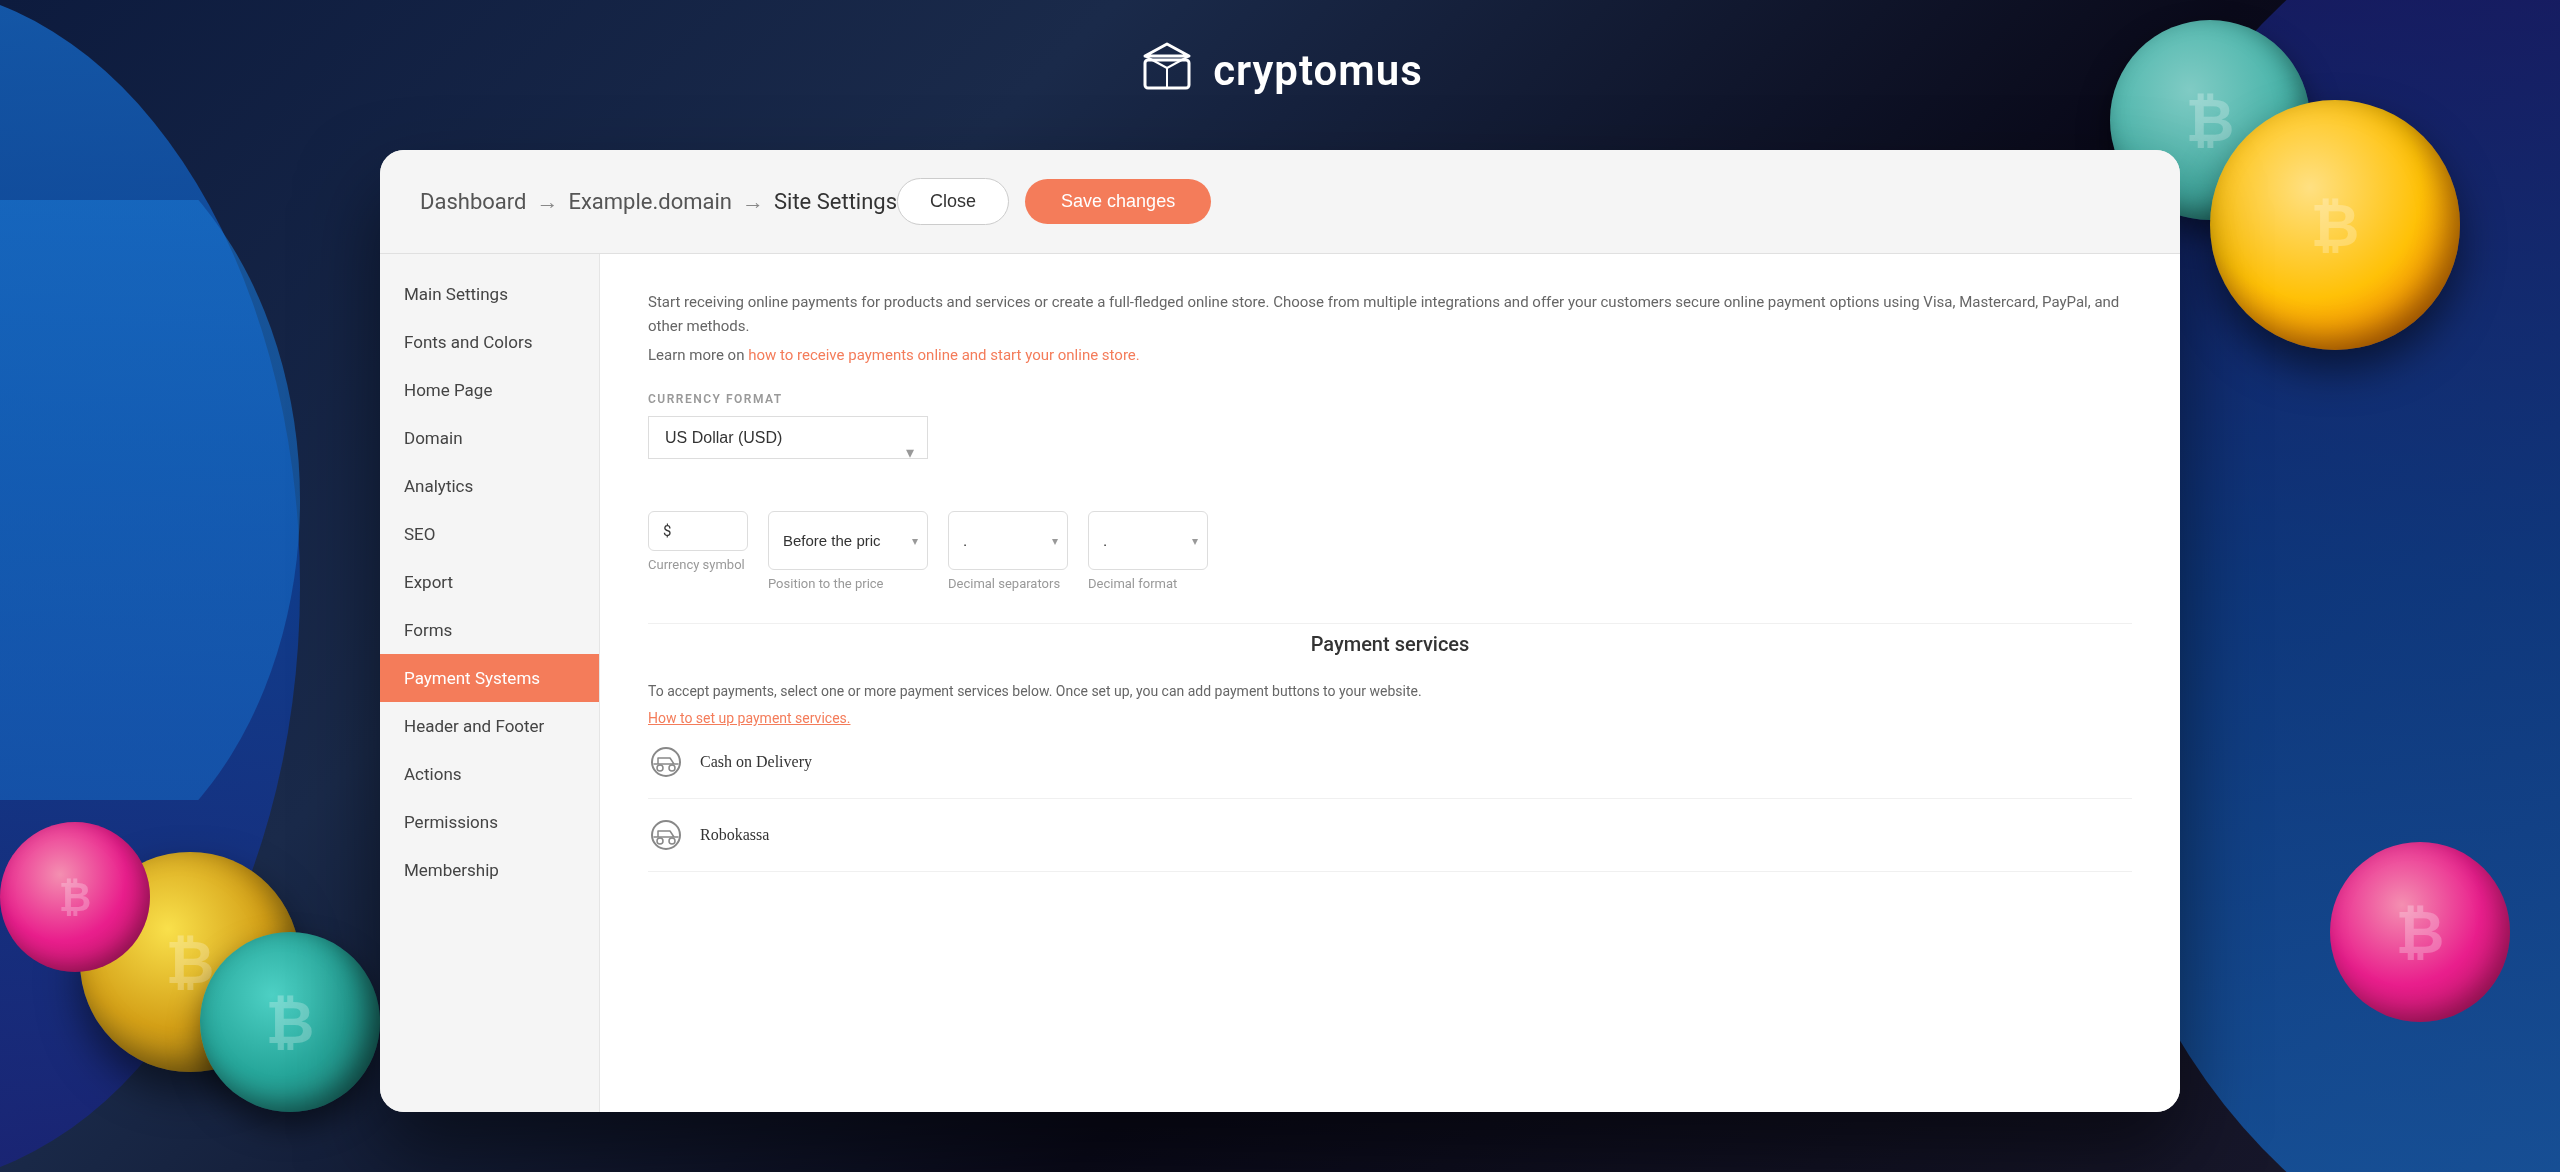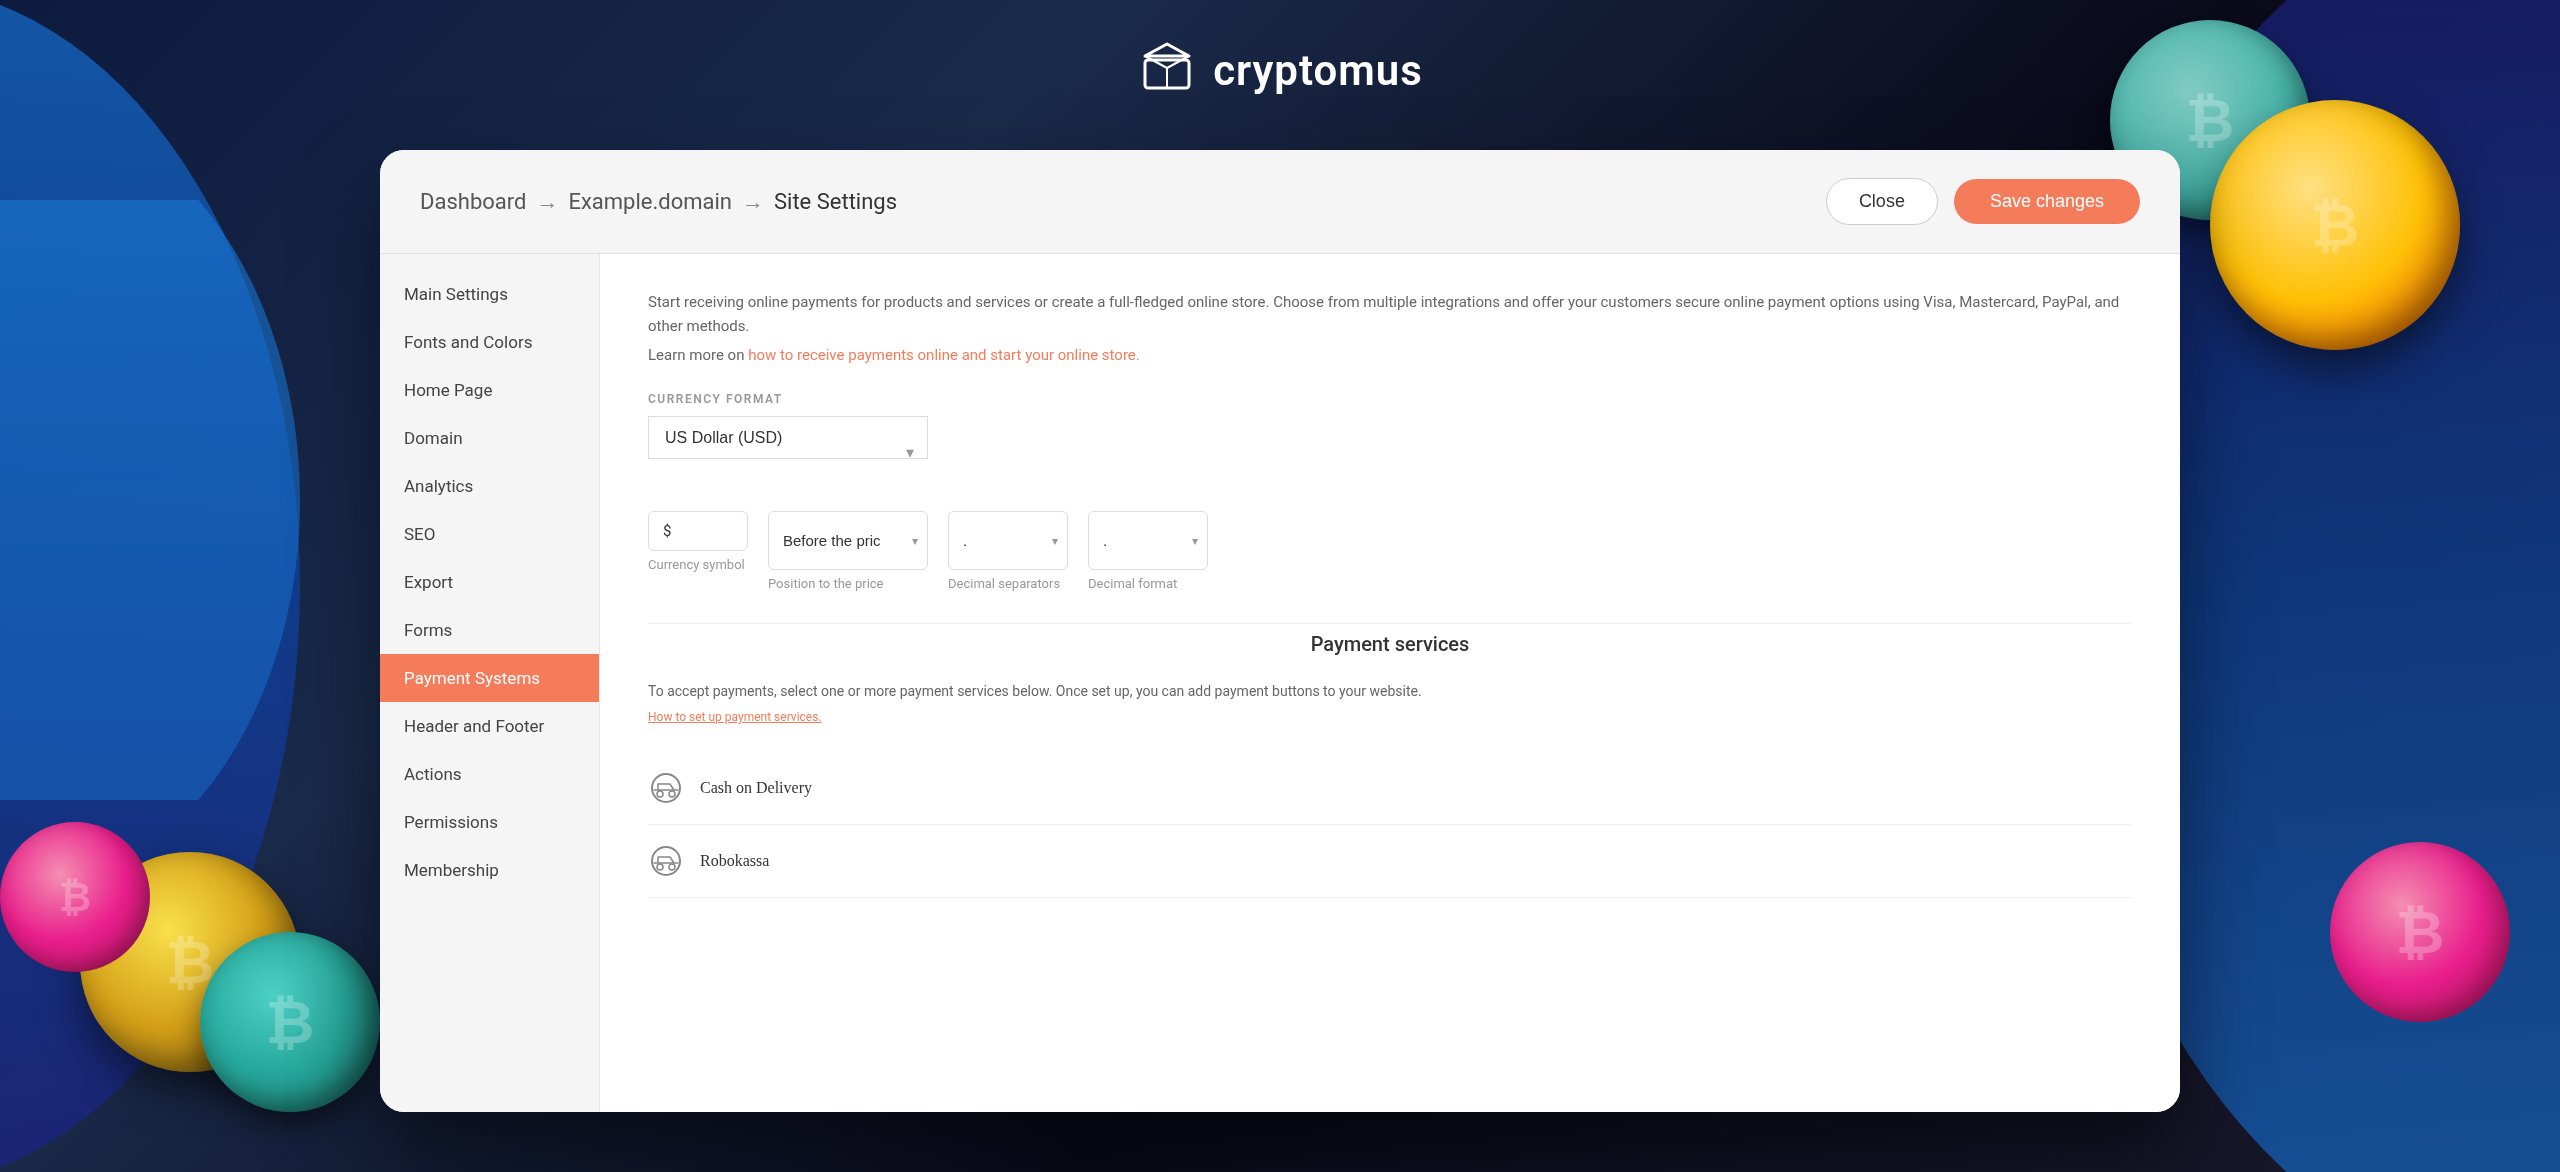--- a/index.html
+++ b/index.html
@@ -173,21 +173,20 @@
       display: flex;
       flex-direction: column;
     }
 
     
     .modal-header {
       background: #f5f5f5;
       padding: 28px 40px;
       display: flex;
       align-items: center;
-      justify-content: space-between;
       border-bottom: 1px solid #e0e0e0;
       flex-shrink: 0;
     }
 
     .breadcrumb {
       display: flex;
       align-items: center;
       gap: 10px;
       font-size: 22px;
       color: #555;
@@ -354,23 +353,22 @@
     }
 
     .payment-description {
       font-size: 14px;
       color: #666;
       margin-bottom: 8px;
       line-height: 1.6;
     }
 
     .payment-link {
-      font-size: 12px;
+      font-size: 14px;
       color: #666;
-      margin-bottom: 28px;
     }
 
     .payment-link a {
       color: #f47c5a;
     }
 
     .payment-item {
       display: flex;
       align-items: center;
       gap: 16px;

